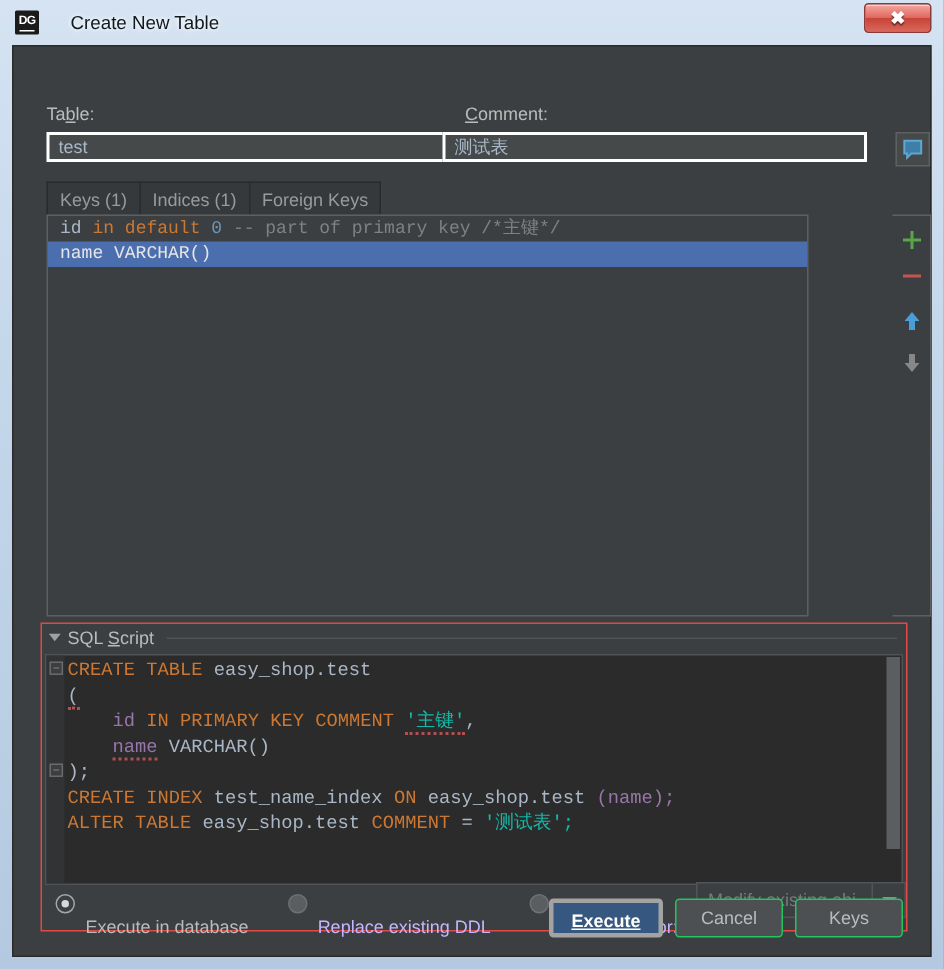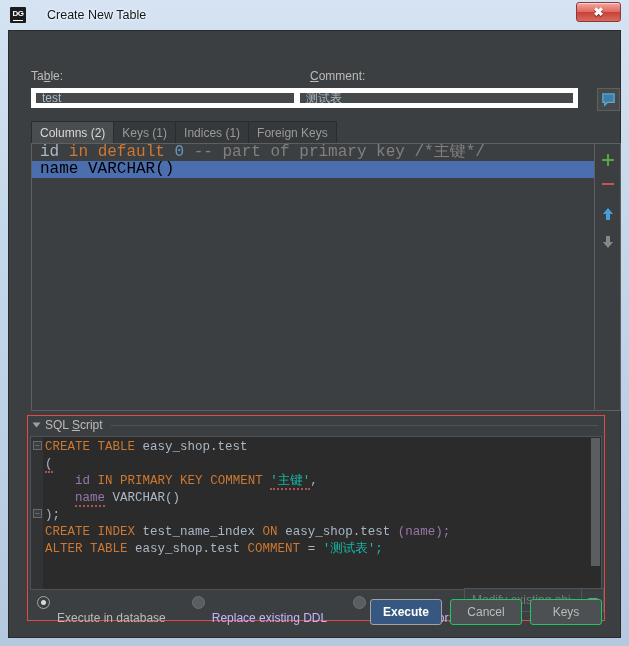--- a/index.html
+++ b/index.html
@@ -87,21 +87,21 @@
   .field-label {
     position: absolute;
     font-size: 12px;
     color: #bbbbbb;
   }
   .field-label .mn { text-decoration: underline; }
 
   .text-input {
     position: absolute;
     background: #45494a;
-    border: 5px solid #ffffff;
+    border: 2px solid #ffffff;
     color: #a9b7c6;
     font-size: 12px;
     font-family: "Liberation Sans", sans-serif;
     padding: 0 6px;
     line-height: 21px;
     height: 20px;
     outline: none;
   }
 
   .comment-icon-btn {
@@ -134,40 +134,40 @@
   }
   .tab.active {
     background: #4a4d4f;
     color: #d8d8d8;
   }
 
   
   .col-list {
     position: absolute;
     left: 22px; top: 112px;
-    width: 564px; height: 268px;
+    width: 508px; height: 268px;
     background: #3c3f41;
     border: 1px solid #5e6060;
     overflow: hidden;
     font-family: "Liberation Mono", monospace;
-    font-size: 16px;
+    font-size: 12px;
   }
   .col-row {
     height: 17px;
     line-height: 17px;
     padding-left: 8px;
     white-space: nowrap;
     cursor: pointer;
   }
   .col-row.selected { background: #4b6eaf; }
   .kw  { color: #cc7832; }
   .num { color: #6897bb; }
   .cmt { color: #808080; }
   .idn { color: #a9b7c6; }
-  .sel-txt { color: #000000; }
+  .sel-txt { color: #e5e5e5; }
 
   
   .side-tools {
     position: absolute;
     left: 586px; top: 112px;
     width: 26px; height: 268px;
     border: 1px solid #5e6060;
     border-left: none;
     background: #3c3f41;
     display: flex;
@@ -348,23 +348,24 @@
     background: #4c5052;
     color: #bbbbbb;
     font-size: 12px;
     line-height: 24px;
     text-align: center;
     padding: 0 12px;
     cursor: pointer;
   }
   .btn.primary {
     background: #365880;
-    border: 1px solid #a3a3a3;
+    border: 3px solid #a3a3a3;
     color: #ffffff;
     font-weight: bold;
+    text-decoration: underline;
   }
 </style>
 </head>
 <body>
 
 <div class="window">
 
   <div class="titlebar">
     <div class="dg-icon">DG</div>
     <div class="title-text">Create New Table</div>
@@ -378,21 +379,20 @@
 
     <div class="field-label" style="left:301px; top:38px;"><span class="mn">C</span><span>omment:</span></div>
     <input class="text-input" style="left: 286px; top: 57px; width: 283px;" value="测试表">
     <div class="comment-icon-btn" style="left:588px; top:57px;">
       <svg width="15" height="15" viewBox="0 0 16 16">
         <path d="M2 2 h12 v9 h-7 l-3 3 v-3 h-2 z" fill="#3f7ea8" stroke="#5fa8d3" stroke-width="1.4"></path>
       </svg>
     </div>
 
     <div class="tabs">
-      <div class="tab active">Columns (2)</div>
       <div class="tab">Keys (1)</div>
       <div class="tab">Indices (1)</div>
       <div class="tab">Foreign Keys</div>
     </div>
 
     <div class="col-list">
       <div class="col-row"><span class="idn">id</span><span class="idn"> </span><span class="kw">in</span><span class="idn"> </span><span class="kw">default</span><span class="idn"> </span><span class="num">0</span><span class="idn"> </span><span class="cmt">-- part of primary key /*主键*/</span></div>
       <div class="col-row selected"><span class="sel-txt">name VARCHAR()</span></div>
     </div>
 

